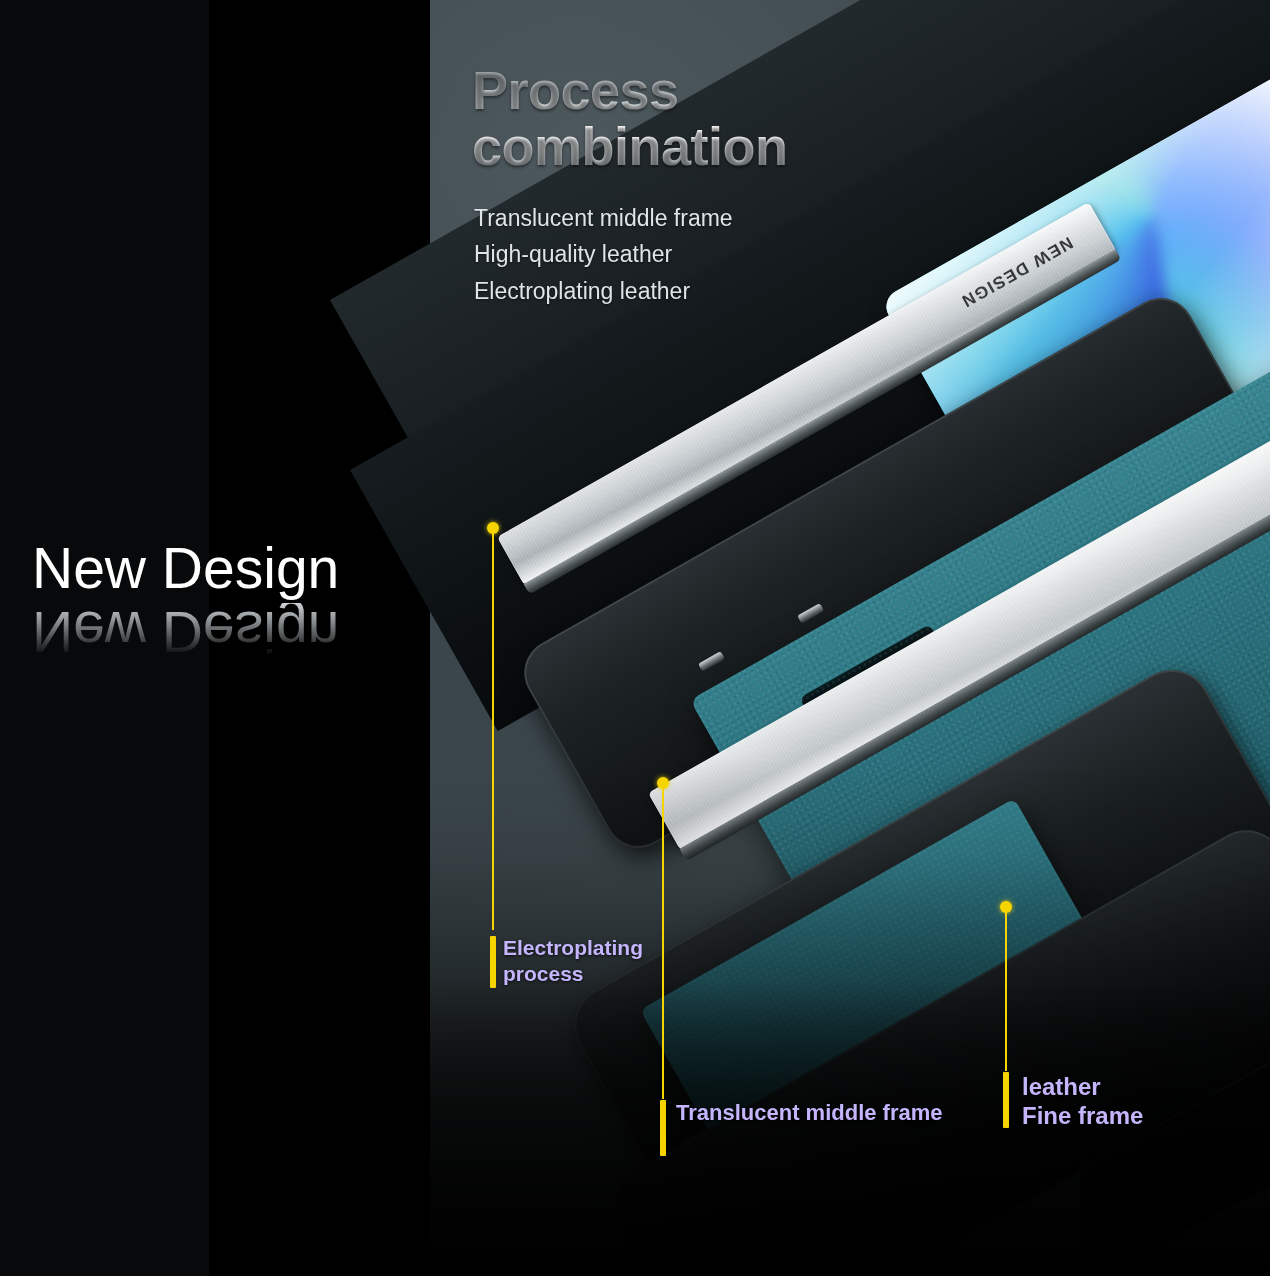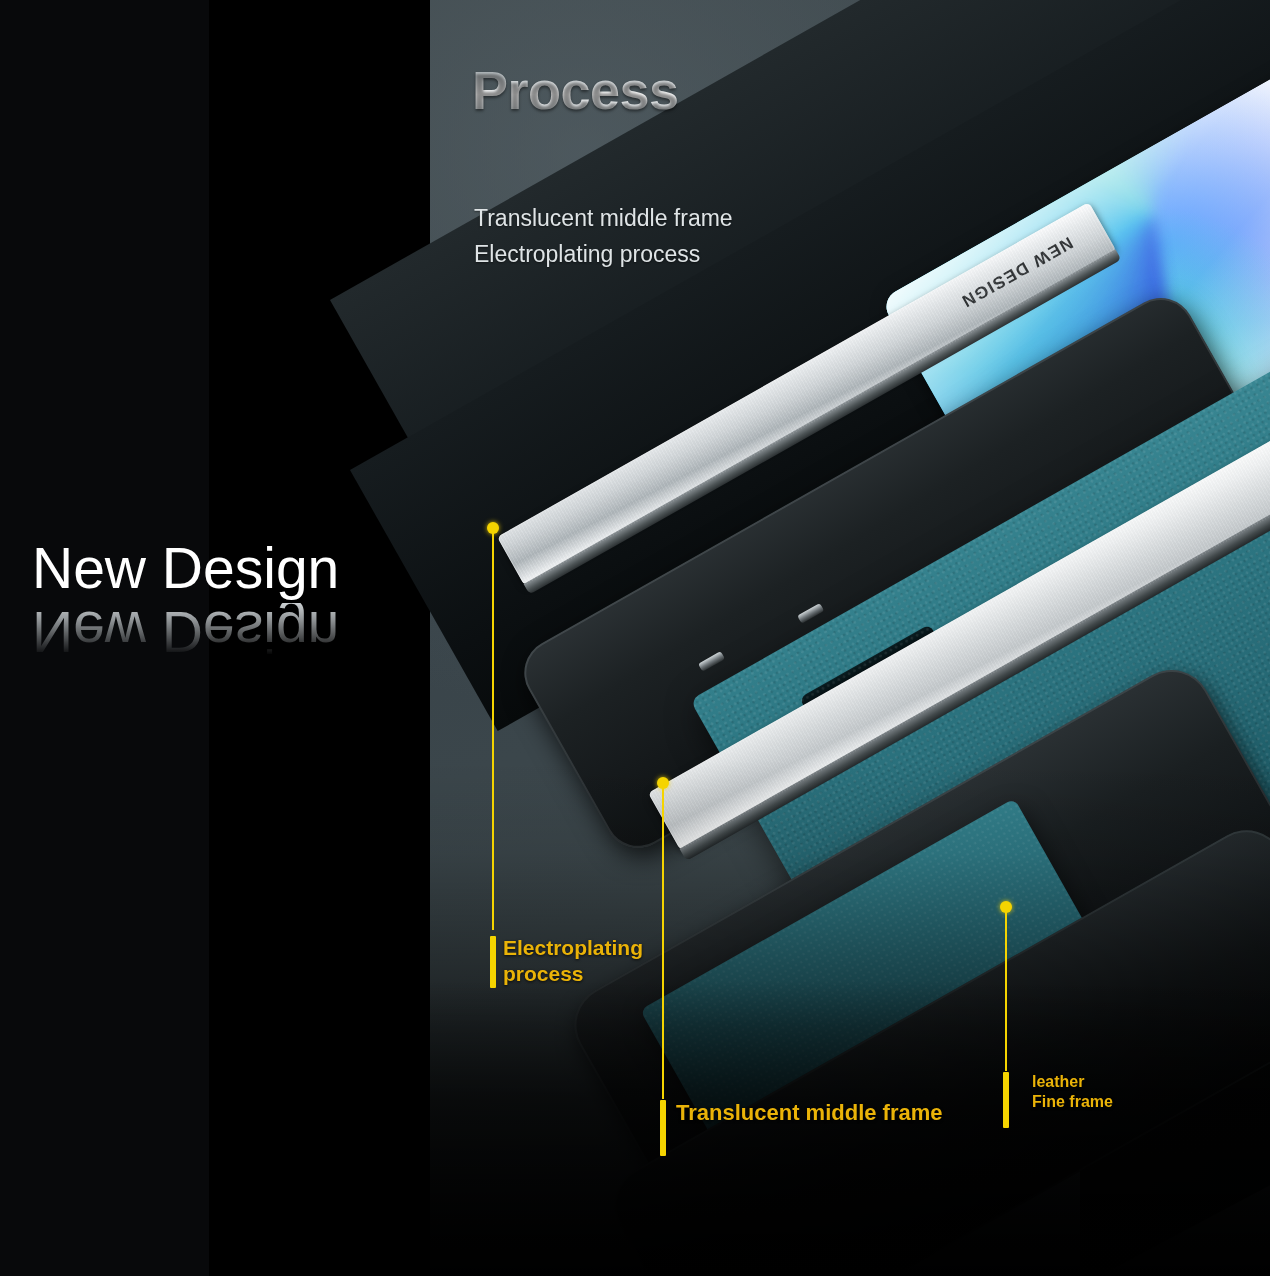--- a/index.html
+++ b/index.html
@@ -210,25 +210,25 @@
     -webkit-background-clip:text; background-clip:text; color:transparent;
   }
 
   
   .dot {
     position:absolute; width:12px; height:12px; border-radius:50%;
     background:#f5d400; box-shadow:0 0 5px rgba(245,212,0,.85);
   }
   .lead { position:absolute; width:2px; background:#f5d400; }
   .tick { position:absolute; width:6px; background:#f5d400; border-radius:1px; }
-  .callout { position:absolute; color:#eab308; font-weight:700; line-height:1.22;
+  .callout { position:absolute; color:#c4b5fd; font-weight:700; line-height:1.22;
              text-shadow:0 1px 3px rgba(0,0,0,.8); }
   .callout.c1 { left:503px; top:935px; font-size:21px; }
   .callout.c2 { left:676px; top:1100px; font-size:22px; }
-  .callout.c3 { left:1022px; top:1072px; font-size:16px;margin-left:10px; }
+  .callout.c3 { left:1022px; top:1072px; font-size:24px; }
 </style>
 </head>
 <body>
 
 <div class="stage">
 
   <div class="band-left"></div>
   <div class="band-black"></div>
   <div class="panel"></div>
 
@@ -266,25 +266,27 @@
   </div>
 
   <div class="layer leather2"></div>
   <div class="layer bottom-phone"></div>
 
   <div class="panel-dark-bottom"></div>
   <div class="vignette-bottom"></div>
 
   <div class="heading">
     <div>Process</div>
+    <div>combination</div>
   </div>
 
   <div class="subs">
     <div>Translucent middle frame</div>
-    <div>Electroplating process</div>
+    <div>High-quality leather</div>
+    <div>Electroplating leather</div>
   </div>
 
   <div class="nd-wrap">
     <div class="nd">New Design</div>
     <div class="nd-reflect">New Design</div>
   </div>
 
   <div class="dot" style="left:487px; top:522px;"></div>
   <div class="lead" style="left:492px; top:532px; height:398px;"></div>
   <div class="tick" style="left:490px; top:936px; height:52px;"></div>

